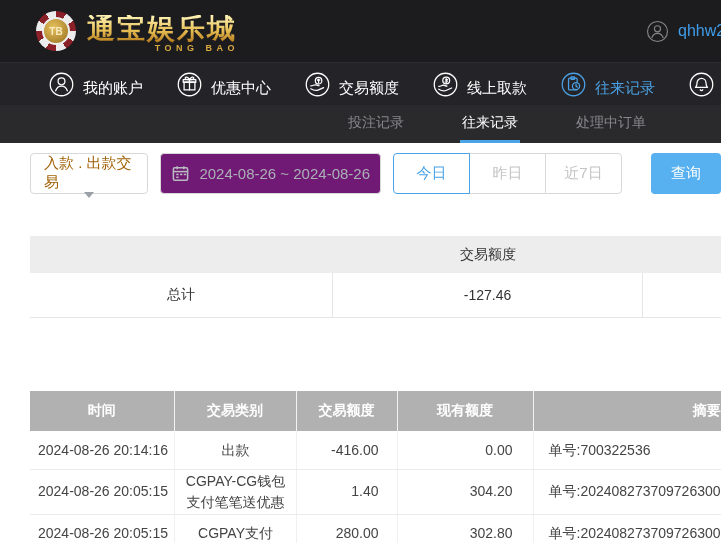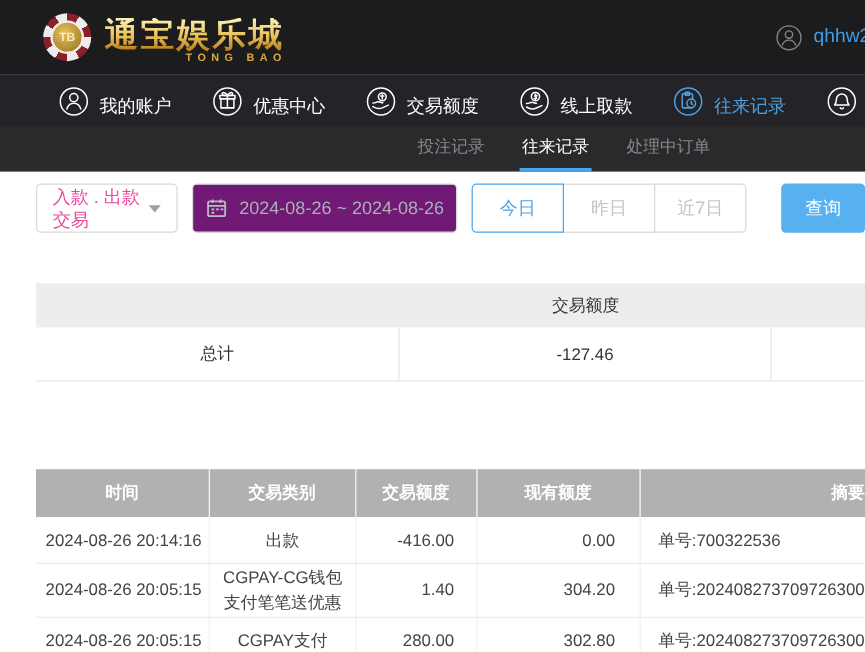--- a/index.html
+++ b/index.html
@@ -33,31 +33,31 @@
   .nav { height:43px; background:#242428; border-top:1px solid #2d2d31;
     display:flex; align-items:center; padding-left:48px; gap:33px; }
   .nav-item { display:flex; align-items:flex-end; gap:8px; color:#fff;
     font-size:15px; flex:none; cursor:pointer; white-space:nowrap; }
   .nav-item svg { width:27px; height:27px; stroke:#fff; fill:none;
     stroke-width:1.4; stroke-linecap:round; stroke-linejoin:round; flex:none; }
   .nav-item.active { color:#4aa0e2; }
   .nav-item.active svg { stroke:#4aa0e2; }
 
   
-  .subnav { height:38px; background:#2a2a2d; display:flex; padding-left:346px; gap:27px; }
+  .subnav { height:38px; background:#2a2a2d; display:flex; padding-left:346px; gap:54px; }
   .tab { font-size:14px; color:#88888c; display:flex; align-items:center;
     height:100%; border-bottom:3px solid transparent; padding:0 2px;
     cursor:pointer; white-space:nowrap; }
   .tab.active { color:#fff; border-bottom-color:#4ba4e8; }
 
   
   .filters { display:flex; align-items:center; margin:10px 0 0 30px; }
   .select { width:155px; height:41px; border:1px solid #d8d8d8; border-radius:4px;
     display:flex; align-items:center; justify-content:flex-start;
-    padding:0 13px; color:#ec4899; font-size:15px; cursor:pointer; background:#fff; }
+    padding:0 13px; color:#a16207; font-size:15px; cursor:pointer; background:#fff;flex-direction:column; }
   .caret { width:0; height:0; border-left:5px solid transparent;
     border-right:5px solid transparent; border-top:6px solid #9aa0a6; }
   .datebox { width:224px; height:41px; border:1px solid #d8d8d8; border-radius:4px;
     display:flex; align-items:center; gap:9px; padding:0 10px; margin-left:12px;
     color:#abb0b6; font-size:15px; cursor:pointer; background:#701a75; white-space:nowrap; }
   .datebox svg { width:19px; height:19px; stroke:#b8bcc1; fill:none; stroke-width:1.6; flex:none; }
   .btn-group { display:flex; margin-left:12px; }
   .qbtn { width:77px; height:41px; border:1px solid #d8d8d8; background:#fff;
     color:#c4c4c4; font-size:15px; display:flex; align-items:center;
     justify-content:center; margin-left:-1px; cursor:pointer; }

